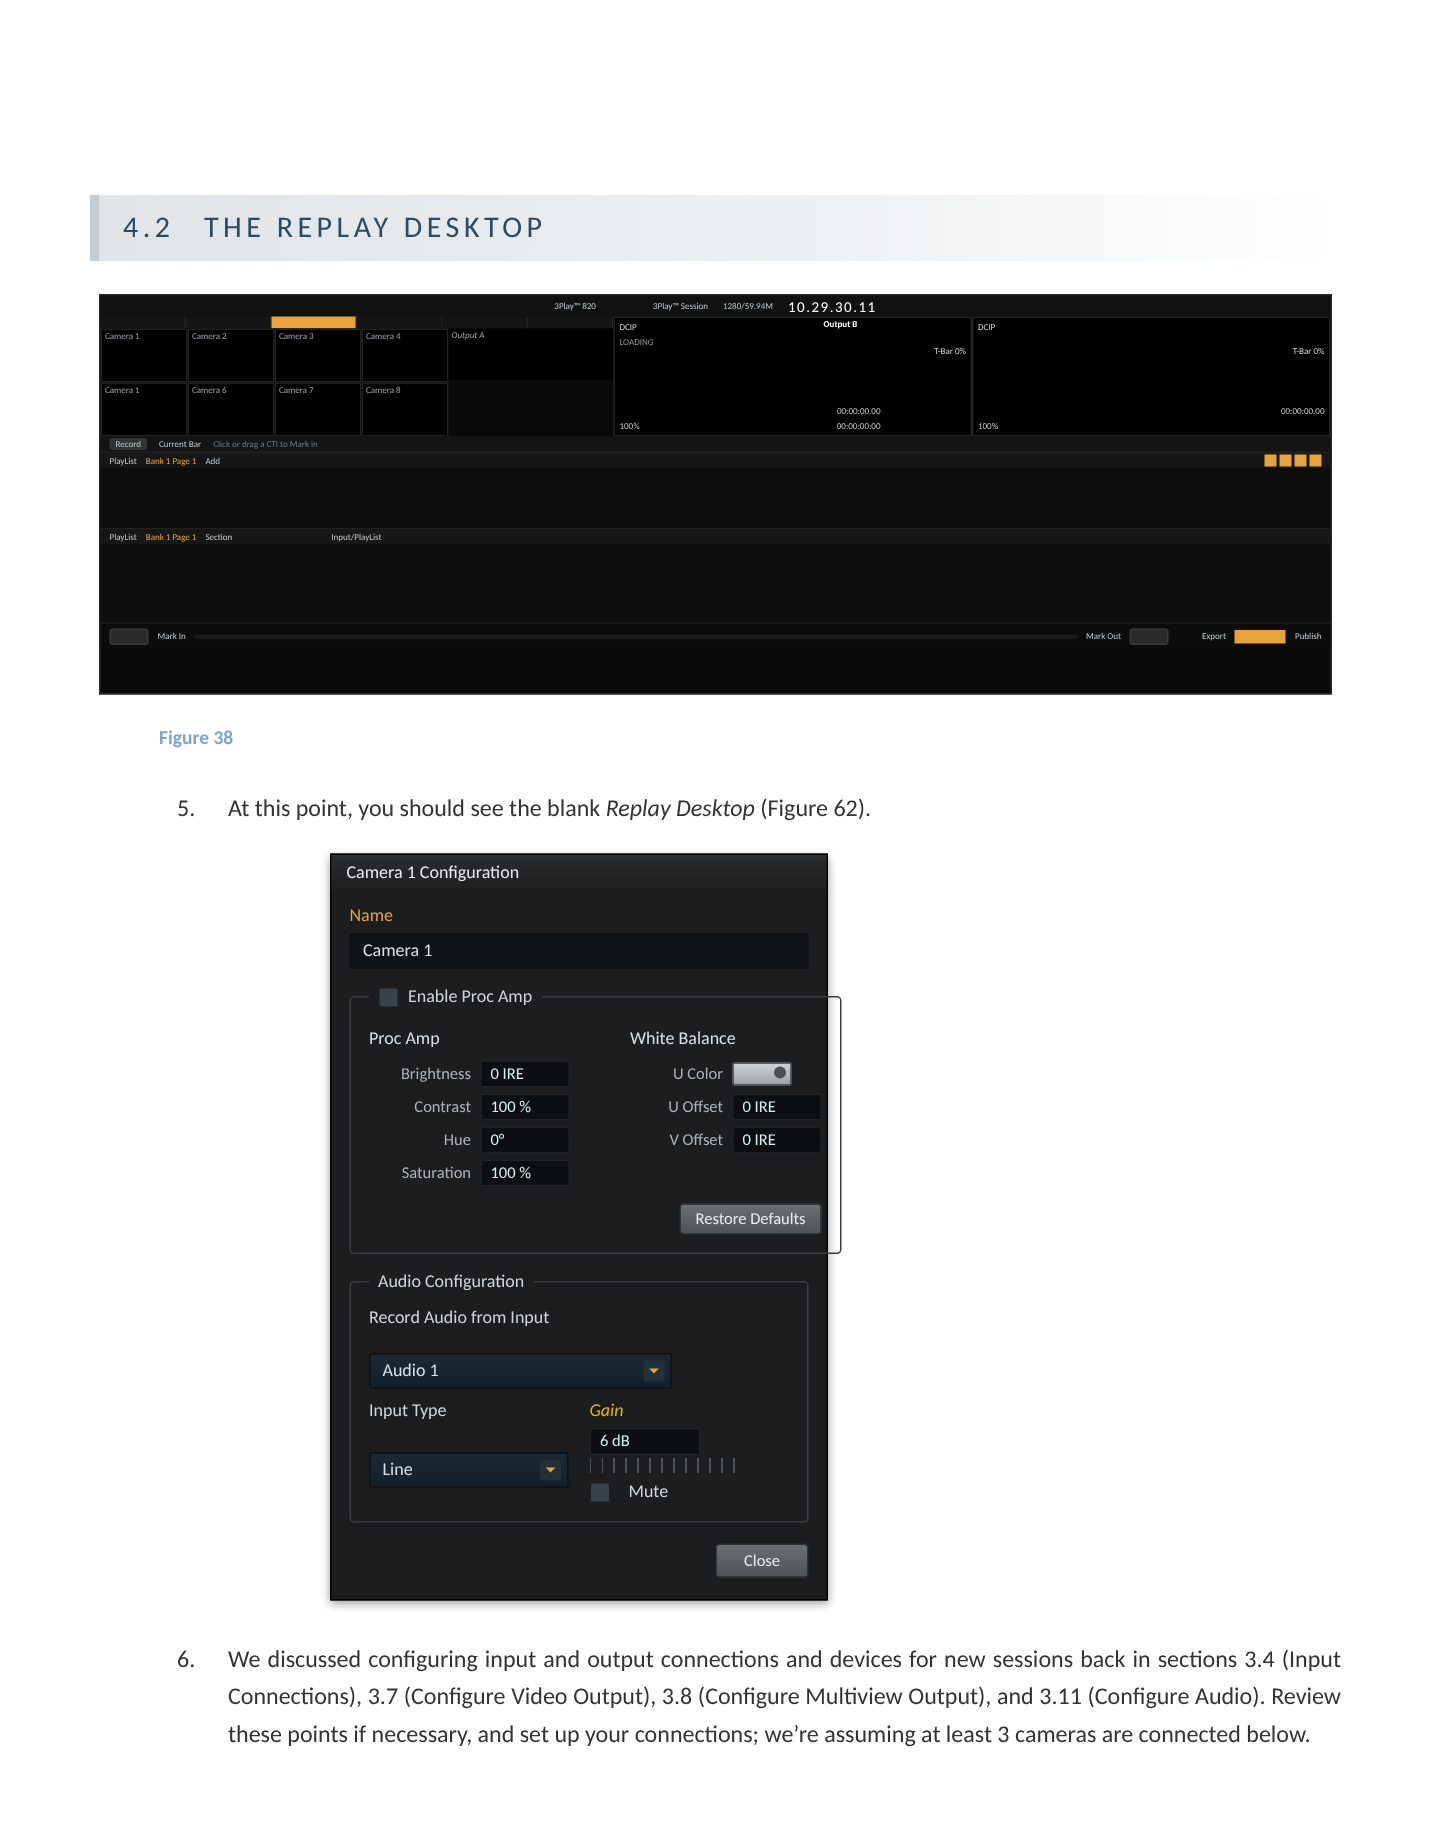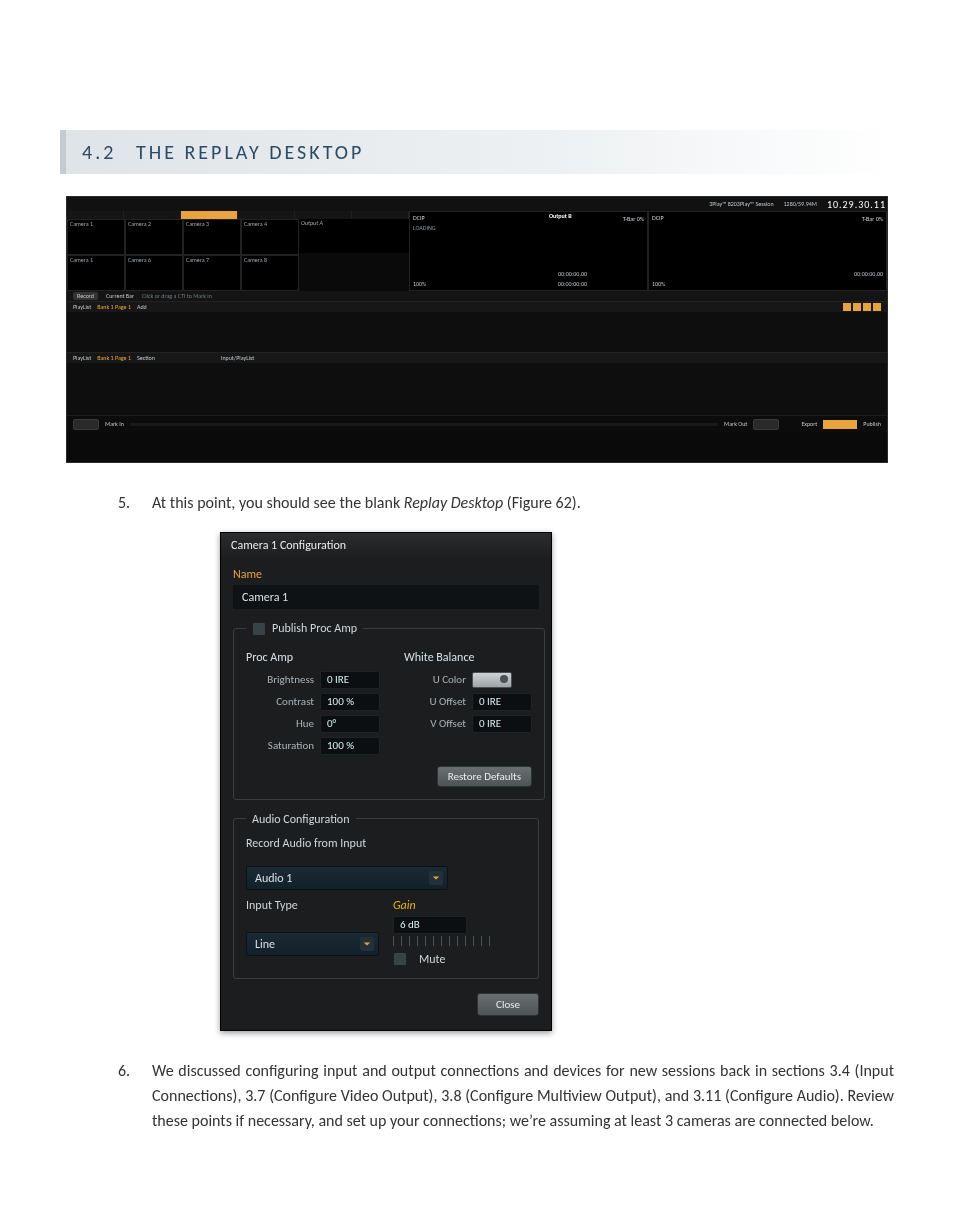--- a/index.html
+++ b/index.html
@@ -12,33 +12,33 @@
   html,body{margin:0;padding:0;background:#fff;font-family:"Calibri","Segoe UI",Arial,sans-serif;color:var(--text);}
   .page{width:var(--page-w);min-height:var(--page-h);margin:0 auto;position:relative;box-sizing:border-box;padding:0 60px 40px 60px;}
 
   
   .section-head{margin-top:130px;background:linear-gradient(90deg,#dfe4e8 0%,#eef1f3 60%,#fff 100%);border-left:6px solid #c5ccd1;padding:10px 16px;}
   .section-head .num{color:var(--h-col);letter-spacing:3px;font-size:20px;font-weight:400;}
   .section-head .title{color:var(--h-col);letter-spacing:3px;font-size:20px;font-weight:400;margin-left:16px;}
 
   
   .replay-desktop{margin:22px auto 0 auto;width:820px;height:265px;background:#0a0a0a;border:1px solid #2b2b2b;position:relative;font-size:6px;color:#bfc6ca;}
-  .rd-topbar{display:flex;align-items:center;justify-content:flex-end;height:14px;padding:0 1px;background:#111;}
+  .rd-topbar{display:flex;align-items:center;justify-content:center;height:14px;padding:0 17px;background:#111;gap:38px;}
   .rd-topbar .right{display:flex;gap:10px;align-items:center;}
   .rd-clock{color:#fff;font-size:10px;letter-spacing:1px;}
   .rd-tabs{display:flex;gap:0;height:8px;}
   .rd-tab{width:56px;border-right:1px solid #222;background:#151515;}
   .rd-tab.active{background:var(--orange);}
   .rd-cams{display:flex;}
   .rd-cam{flex:0 0 56px;height:34px;border:1px solid #222;background:#000;position:relative;}
   .rd-cam .lbl{position:absolute;top:0;left:2px;color:#9aa4aa;}
   .rd-out{flex:1;display:flex;}
   .rd-out-box{flex:1;border:1px solid #222;background:#000;position:relative;}
   .rd-out-box .lbl{position:absolute;top:2px;left:3px;color:#cfd6da;}
-  .rd-out-box .tag{position:absolute;top:3px;right:3px;color:#cfd6da;}
+  .rd-out-box .tag{position:absolute;top:18px;right:3px;color:#cfd6da;}
   .rd-strip{height:50px;background:#0e0e0e;border-top:1px solid #222;}
   .rd-strip .hdr{display:flex;align-items:center;gap:6px;height:10px;padding:0 6px;background:#171717;}
   .rd-strip .hdr .c{color:var(--orange);}
   .rd-tools{display:flex;gap:2px;}
   .rd-tools span{width:8px;height:8px;background:var(--orange);display:inline-block;}
   .rd-bottom{height:62px;background:#0e0e0e;border-top:1px solid #222;}
   .rd-xport{height:16px;background:#0c0c0c;border-top:1px solid #1b1b1b;display:flex;align-items:center;gap:6px;padding:0 6px;}
   .rd-xport .pill{background:#2a2a2a;border:1px solid #3a3a3a;border-radius:2px;height:9px;width:24px;}
   .rd-xport .bar{flex:1;height:3px;background:#1a1a1a;}
   .rd-xport .pub{background:var(--orange);width:34px;height:9px;}
@@ -61,21 +61,21 @@
   .cc-label{color:#e8a33c;font-size:12px;margin-bottom:4px;}
   .cc-dd{position:relative;background:linear-gradient(#1a2a33,#12202a);border:1px solid #0c1216;border-radius:2px;height:22px;display:flex;align-items:center;padding:0 22px 0 8px;color:#d8e0e5;}
   .cc-dd .chev{position:absolute;right:4px;top:4px;width:14px;height:14px;background:#223038;border-radius:2px;display:flex;align-items:center;justify-content:center;}
   .cc-dd .chev svg{width:8px;height:8px;fill:#e8a33c;}
   .cc-input{background:var(--field);border:1px solid #0c1216;border-radius:2px;height:22px;display:flex;align-items:center;padding:0 8px;color:#d8e0e5;}
 
   fieldset.cc-fs{border:1px solid #3a3e41;border-radius:3px;margin:12px 0 0 0;padding:10px 12px 12px 12px;}
   fieldset.cc-fs legend{padding:0 6px;color:#cfd6da;font-size:12px;}
   .chk{width:12px;height:12px;background:#394247;border:1px solid #1a1f22;display:inline-block;vertical-align:middle;margin-right:6px;border-radius:2px;}
 
-  .proc-grid{display:flex;gap:18px;margin-top:4px;}
+  .proc-grid{display:flex;gap:34px;margin-top:4px;}
   .proc-col{flex:1;}
   .proc-col h6{margin:0 0 6px 0;font-size:12px;color:#d8e0e5;font-weight:500;}
   .proc-col.wb h6{margin-left:6px;}
   .kv{display:flex;align-items:center;height:20px;margin:2px 0;}
   .kv .k{width:68px;text-align:right;color:#aab3b8;font-size:11px;padding-right:6px;}
   .kv .v{background:#0c0f11;border:1px solid #1e2326;border-radius:2px;height:16px;min-width:46px;padding:0 6px;color:#d6eef0;font-size:11px;display:flex;align-items:center;}
   .swatch{width:38px;height:14px;background:linear-gradient(#d0d3d5,#9ea3a6);border:1px solid #4b5155;border-radius:2px;position:relative;}
   .swatch:after{content:"";position:absolute;right:3px;top:2px;width:8px;height:8px;border-radius:50%;background:#4a5256;}
   .btn{background:linear-gradient(#6a6f72,#4e5355);border:1px solid #2e3335;border-radius:3px;padding:3px 10px;color:#e8edf0;font-size:11px;display:inline-block;}
   .restore-row{text-align:right;margin-top:8px;}
@@ -197,20 +197,21 @@
       <span class="bar"></span>
       <span>Mark Out</span>
       <span class="pill"></span>
       <span style="flex:0 0 10px"></span>
       <span>Export</span>
       <span class="pub"></span>
       <span>Publish</span>
     </div>
   </div>
 
+  <div class="figcap">Figure 38</div>
 
   <ol class="manual">
     <li>
       <span class="n">5.</span>
       <span class="t">
         <span>At this point, you should see the blank </span><em>Replay Desktop</em><span> (Figure 62).</span>
       </span>
     </li>
   </ol>
 
@@ -220,21 +221,21 @@
       <div class="cc-row">
         <div class="cc-col">
           <div class="cc-label">Name</div>
           <div class="cc-input">
               <span>Camera 1</span>
             </div>
         </div>
       </div>
 
       <fieldset class="cc-fs">
-        <legend><span class="chk"></span><span>Publish Proc Amp</span></legend>
+        <legend><span class="chk"></span><span>Enable Proc Amp</span></legend>
         <div class="proc-grid">
           <div class="proc-col">
             <h6>Proc Amp</h6>
             <div class="kv">
                 <span class="k">Brightness</span>
                 <span class="v">0  IRE</span>
               </div>
             <div class="kv">
                 <span class="k">Contrast</span>
                 <span class="v">100  %</span>

